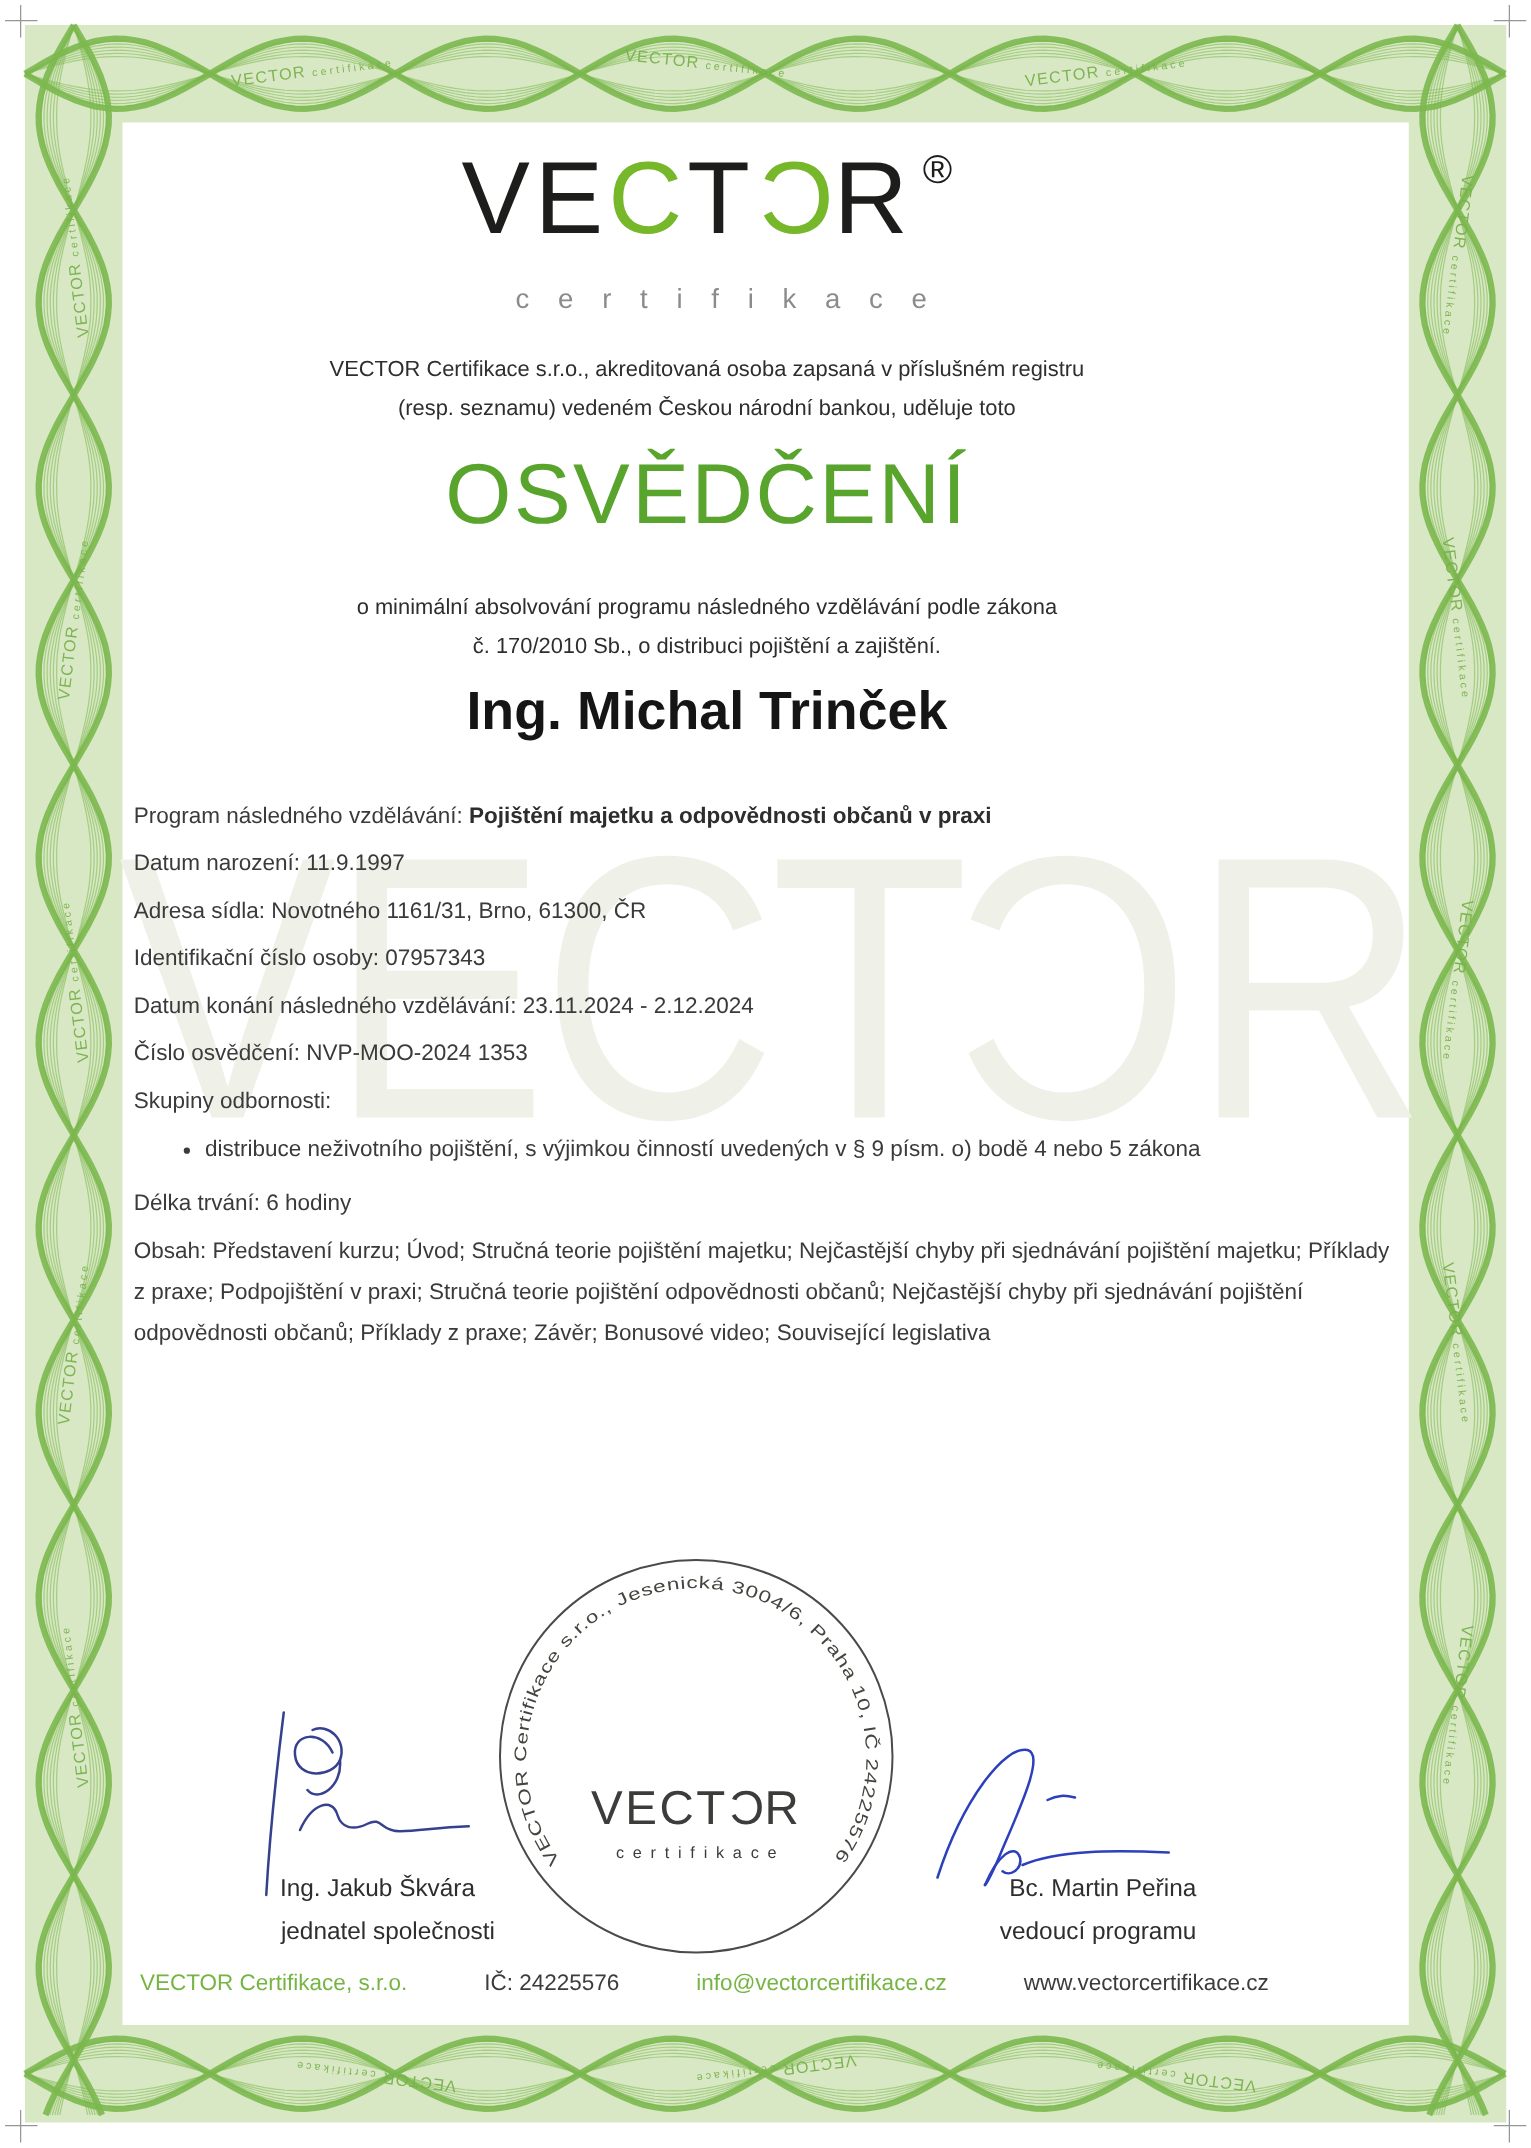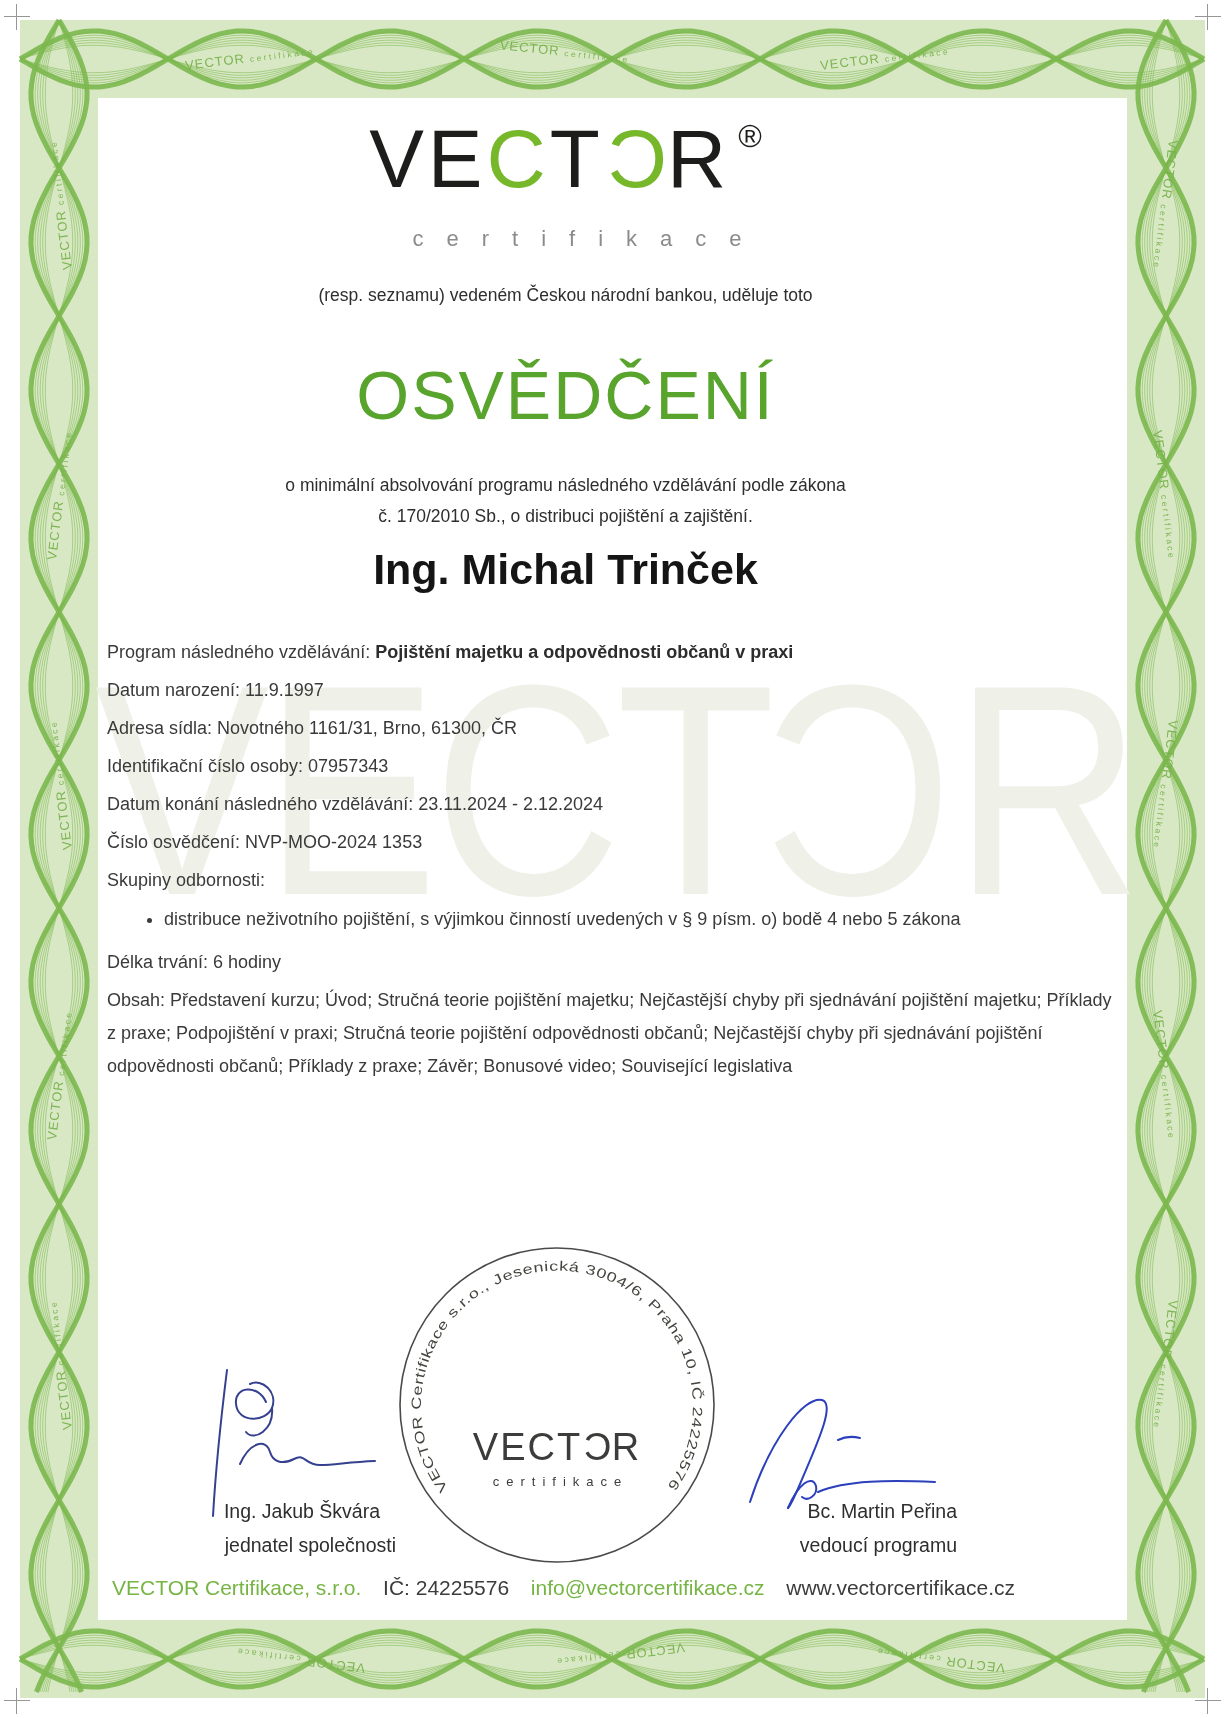--- a/index.html
+++ b/index.html
@@ -58,21 +58,21 @@
   #sig-right { left:740px; top:1390px; }
   .cap { position:absolute; width:260px; text-align:right; z-index:2;
          font-size:19.5px; color:#2e2e2e; }
   .cap-ln { left:120px; top:1500px; }
   .cap-lr { left:136px; top:1534px; }
   .cap-rn { left:697px; top:1500px; }
   .cap-rr { left:697px; top:1534px; }
   
   .footer { position:absolute; left:112px; top:1576px; width:903px; z-index:3;
             display:flex; justify-content:space-between; align-items:baseline;
-            font-size:21px; color:#3c3c3c; }
+            font-size:18px; color:#3c3c3c; }
   .footer .green { color:#76b544; }
 </style>
 </head>
 <body>
 
 <div class="page">
 
   <div class="band"></div>
   <svg id="edge-top" class="edge" width="1185" height="78">
       <path d="M0.0,39.0 L8.0,43.7 L16.0,48.4 L24.0,52.7 L32.0,56.6 L40.0,60.1 L48.0,62.9 L56.0,65.1 L64.0,66.4 L72.0,67.1 L80.0,66.9 L88.0,65.8 L96.0,64.1 L104.0,61.6 L112.0,58.4 L120.0,54.7 L128.0,50.6 L136.0,46.1 L144.0,41.4 L152.0,36.6 L160.0,31.9 L168.0,27.4 L176.0,23.3 L184.0,19.6 L192.0,16.4 L200.0,13.9 L208.0,12.2 L216.0,11.1 L224.0,10.9 L232.0,11.6 L240.0,12.9 L248.0,15.1 L256.0,17.9 L264.0,21.4 L272.0,25.3 L280.0,29.6 L288.0,34.3 L296.0,39.0 L304.0,43.7 L312.0,48.4 L320.0,52.7 L328.0,56.6 L336.0,60.1 L344.0,62.9 L352.0,65.1 L360.0,66.4 L368.0,67.1 L376.0,66.9 L384.0,65.8 L392.0,64.1 L400.0,61.6 L408.0,58.4 L416.0,54.7 L424.0,50.6 L432.0,46.1 L440.0,41.4 L448.0,36.6 L456.0,31.9 L464.0,27.4 L472.0,23.3 L480.0,19.6 L488.0,16.4 L496.0,13.9 L504.0,12.2 L512.0,11.1 L520.0,10.9 L528.0,11.6 L536.0,12.9 L544.0,15.1 L552.0,17.9 L560.0,21.4 L568.0,25.3 L576.0,29.6 L584.0,34.3 L592.0,39.0 L600.0,43.7 L608.0,48.4 L616.0,52.7 L624.0,56.6 L632.0,60.1 L640.0,62.9 L648.0,65.1 L656.0,66.4 L664.0,67.1 L672.0,66.9 L680.0,65.8 L688.0,64.1 L696.0,61.6 L704.0,58.4 L712.0,54.7 L720.0,50.6 L728.0,46.1 L736.0,41.4 L744.0,36.6 L752.0,31.9 L760.0,27.4 L768.0,23.3 L776.0,19.6 L784.0,16.4 L792.0,13.9 L800.0,12.2 L808.0,11.1 L816.0,10.9 L824.0,11.6 L832.0,12.9 L840.0,15.1 L848.0,17.9 L856.0,21.4 L864.0,25.3 L872.0,29.6 L880.0,34.3 L888.0,39.0 L896.0,43.7 L904.0,48.4 L912.0,52.7 L920.0,56.6 L928.0,60.1 L936.0,62.9 L944.0,65.1 L952.0,66.4 L960.0,67.1 L968.0,66.9 L976.0,65.8 L984.0,64.1 L992.0,61.6 L1000.0,58.4 L1008.0,54.7 L1016.0,50.6 L1024.0,46.1 L1032.0,41.4 L1040.0,36.6 L1048.0,31.9 L1056.0,27.4 L1064.0,23.3 L1072.0,19.6 L1080.0,16.4 L1088.0,13.9 L1096.0,12.2 L1104.0,11.1 L1112.0,10.9 L1120.0,11.6 L1128.0,12.9 L1136.0,15.1 L1144.0,17.9 L1152.0,21.4 L1160.0,25.3 L1168.0,29.6 L1176.0,34.3 L1184.0,39.0 " fill="none" stroke="#7cb84f" stroke-width="5" opacity="0.9"></path>
@@ -144,20 +144,21 @@
   <div class="crop" style="left:1195px;top:4px"></div>
   <div class="crop" style="left:4px;top:1688px"></div>
   <div class="crop" style="left:1195px;top:1688px"></div>
 
   <div class="watermark"><span>VECT</span><span class="flip">C</span><span>R</span></div>
 
   <div class="cblock logo"><span>VE</span><span class="green">C</span><span>T</span><span class="green flip">C</span><span>R</span><span class="reg">®</span></div>
   <div class="cblock logo-sub">certifikace</div>
 
   <div class="cblock intro">
+    <div>VECTOR Certifikace s.r.o., akreditovaná osoba zapsaná v příslušném registru</div>
     <div>(resp. seznamu) vedeném Českou národní bankou, uděluje toto</div>
   </div>
 
   <div class="cblock cert-title">OSVĚDČENÍ</div>
 
   <div class="cblock subt">
     <div>o minimální absolvování programu následného vzdělávání podle zákona</div>
     <div>č. 170/2010 Sb., o distribuci pojištění a zajištění.</div>
   </div>
 

